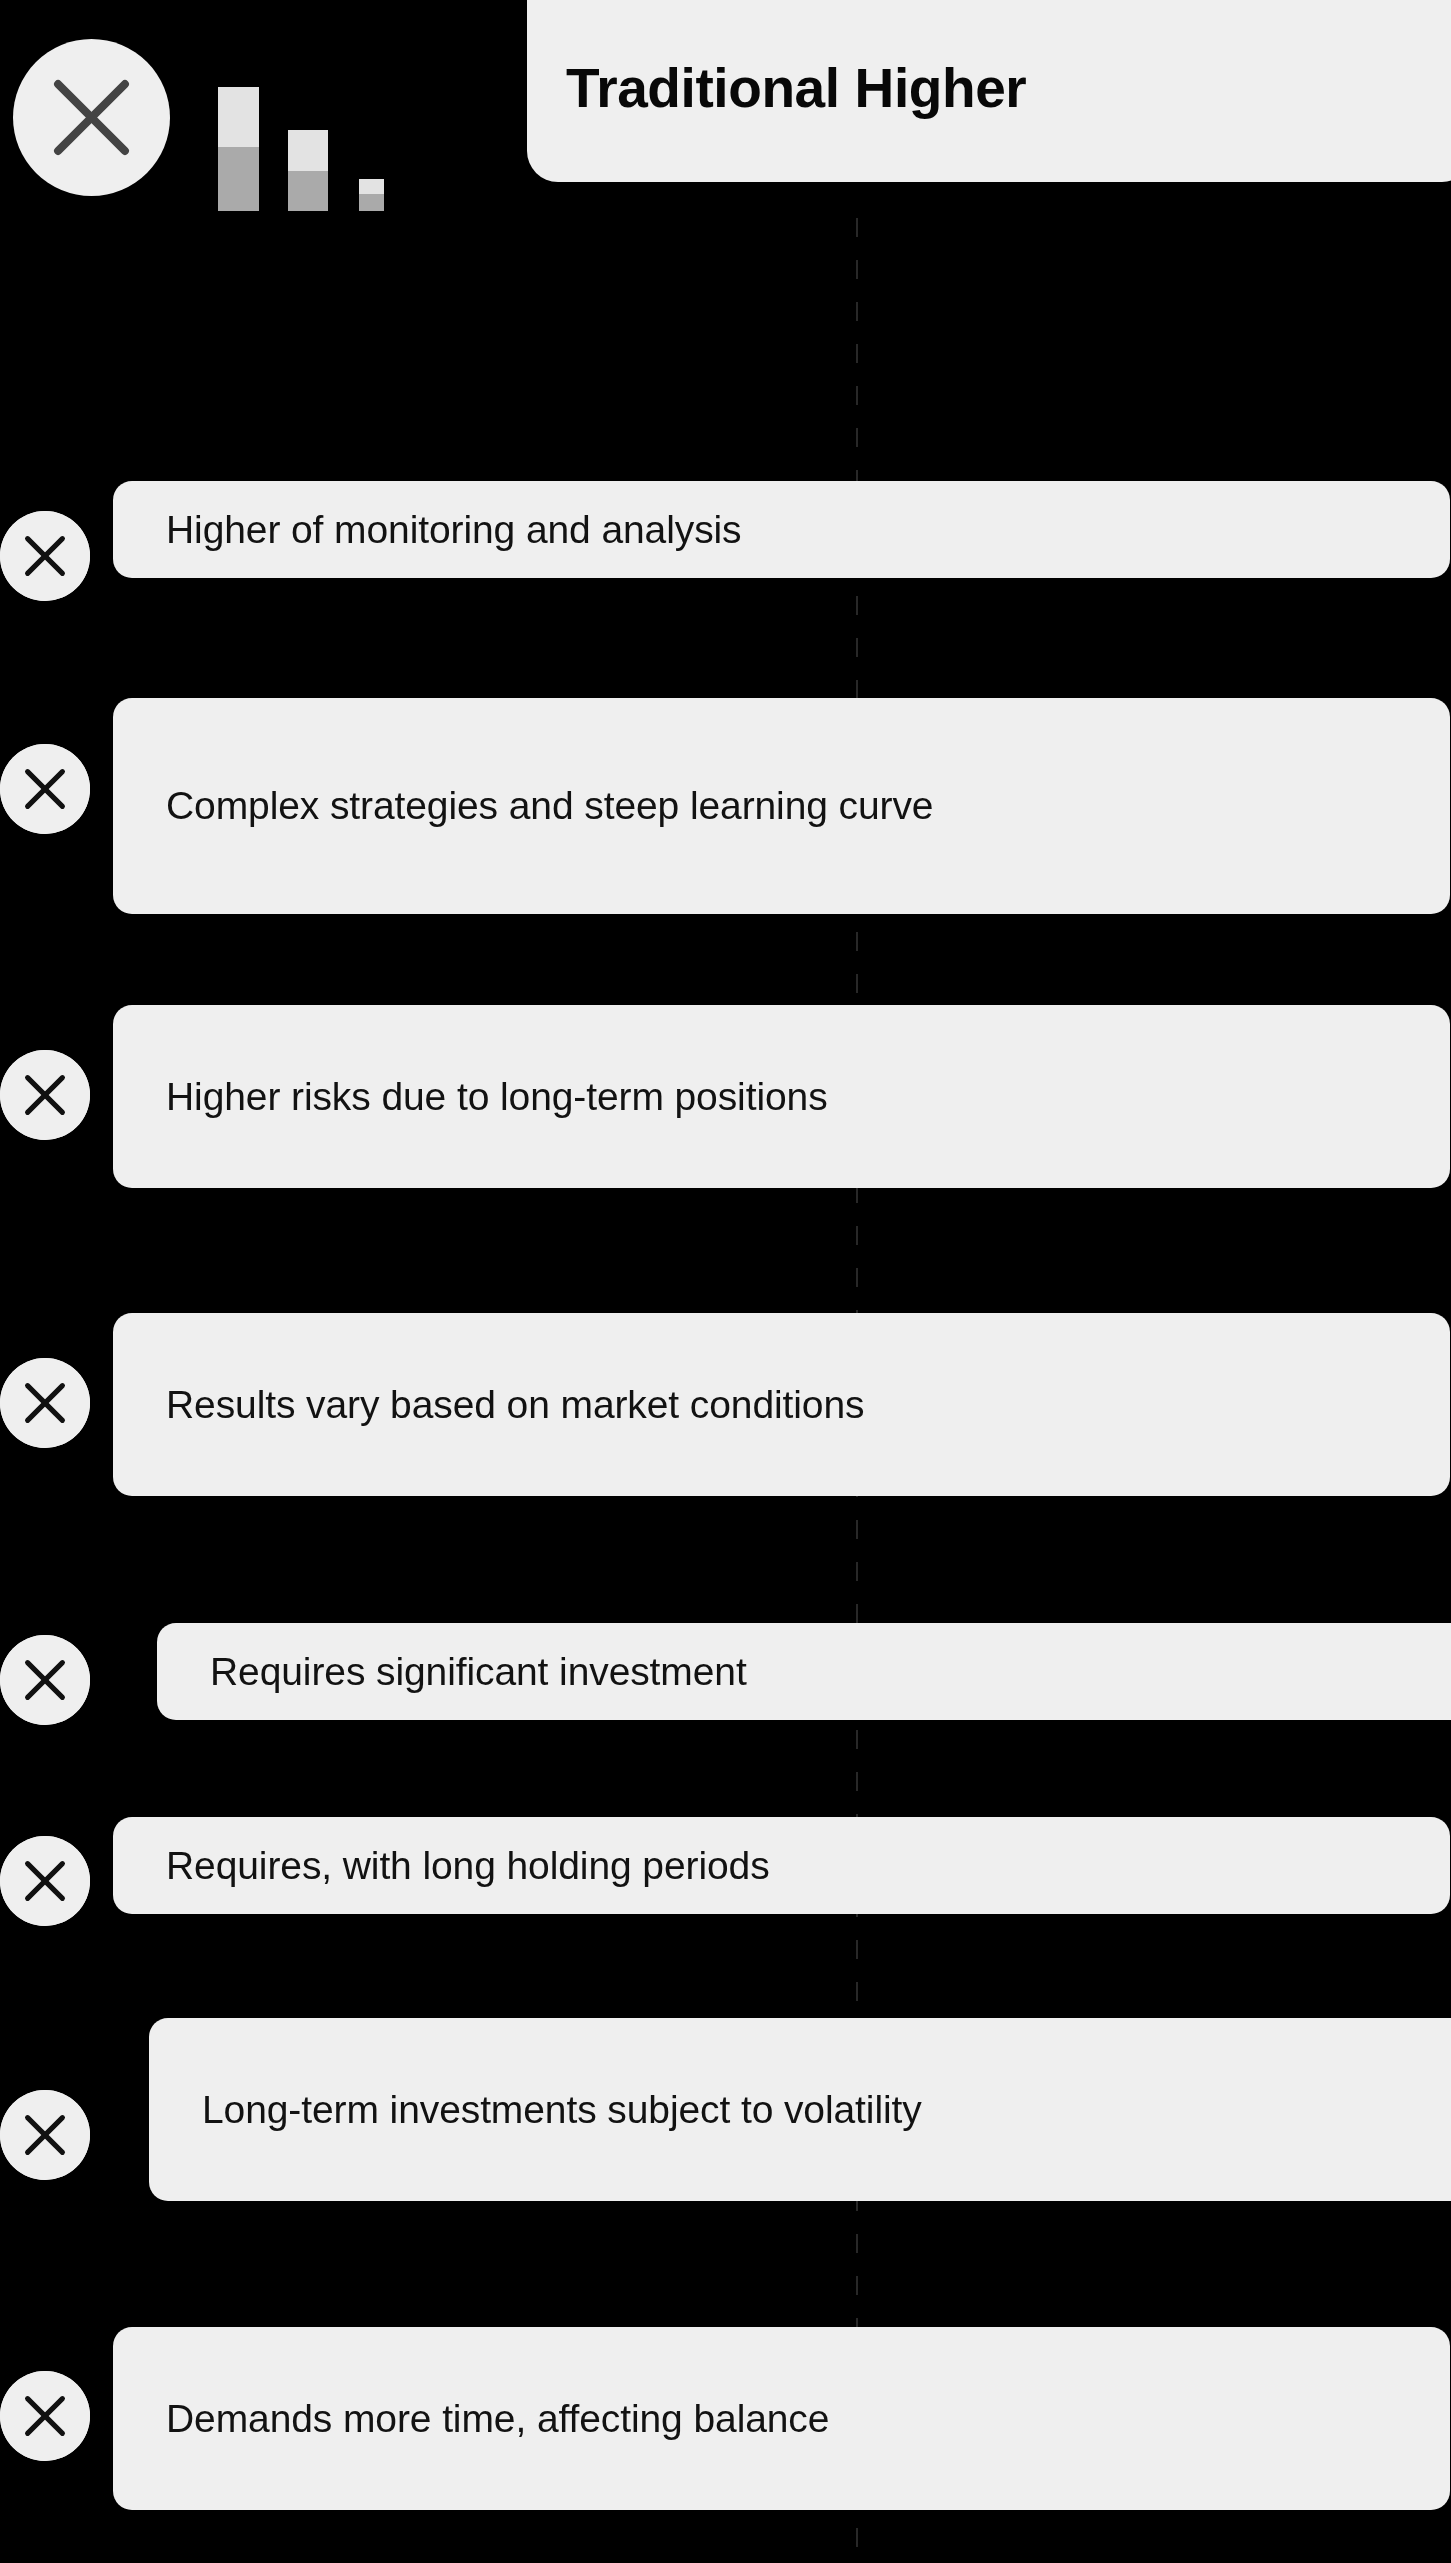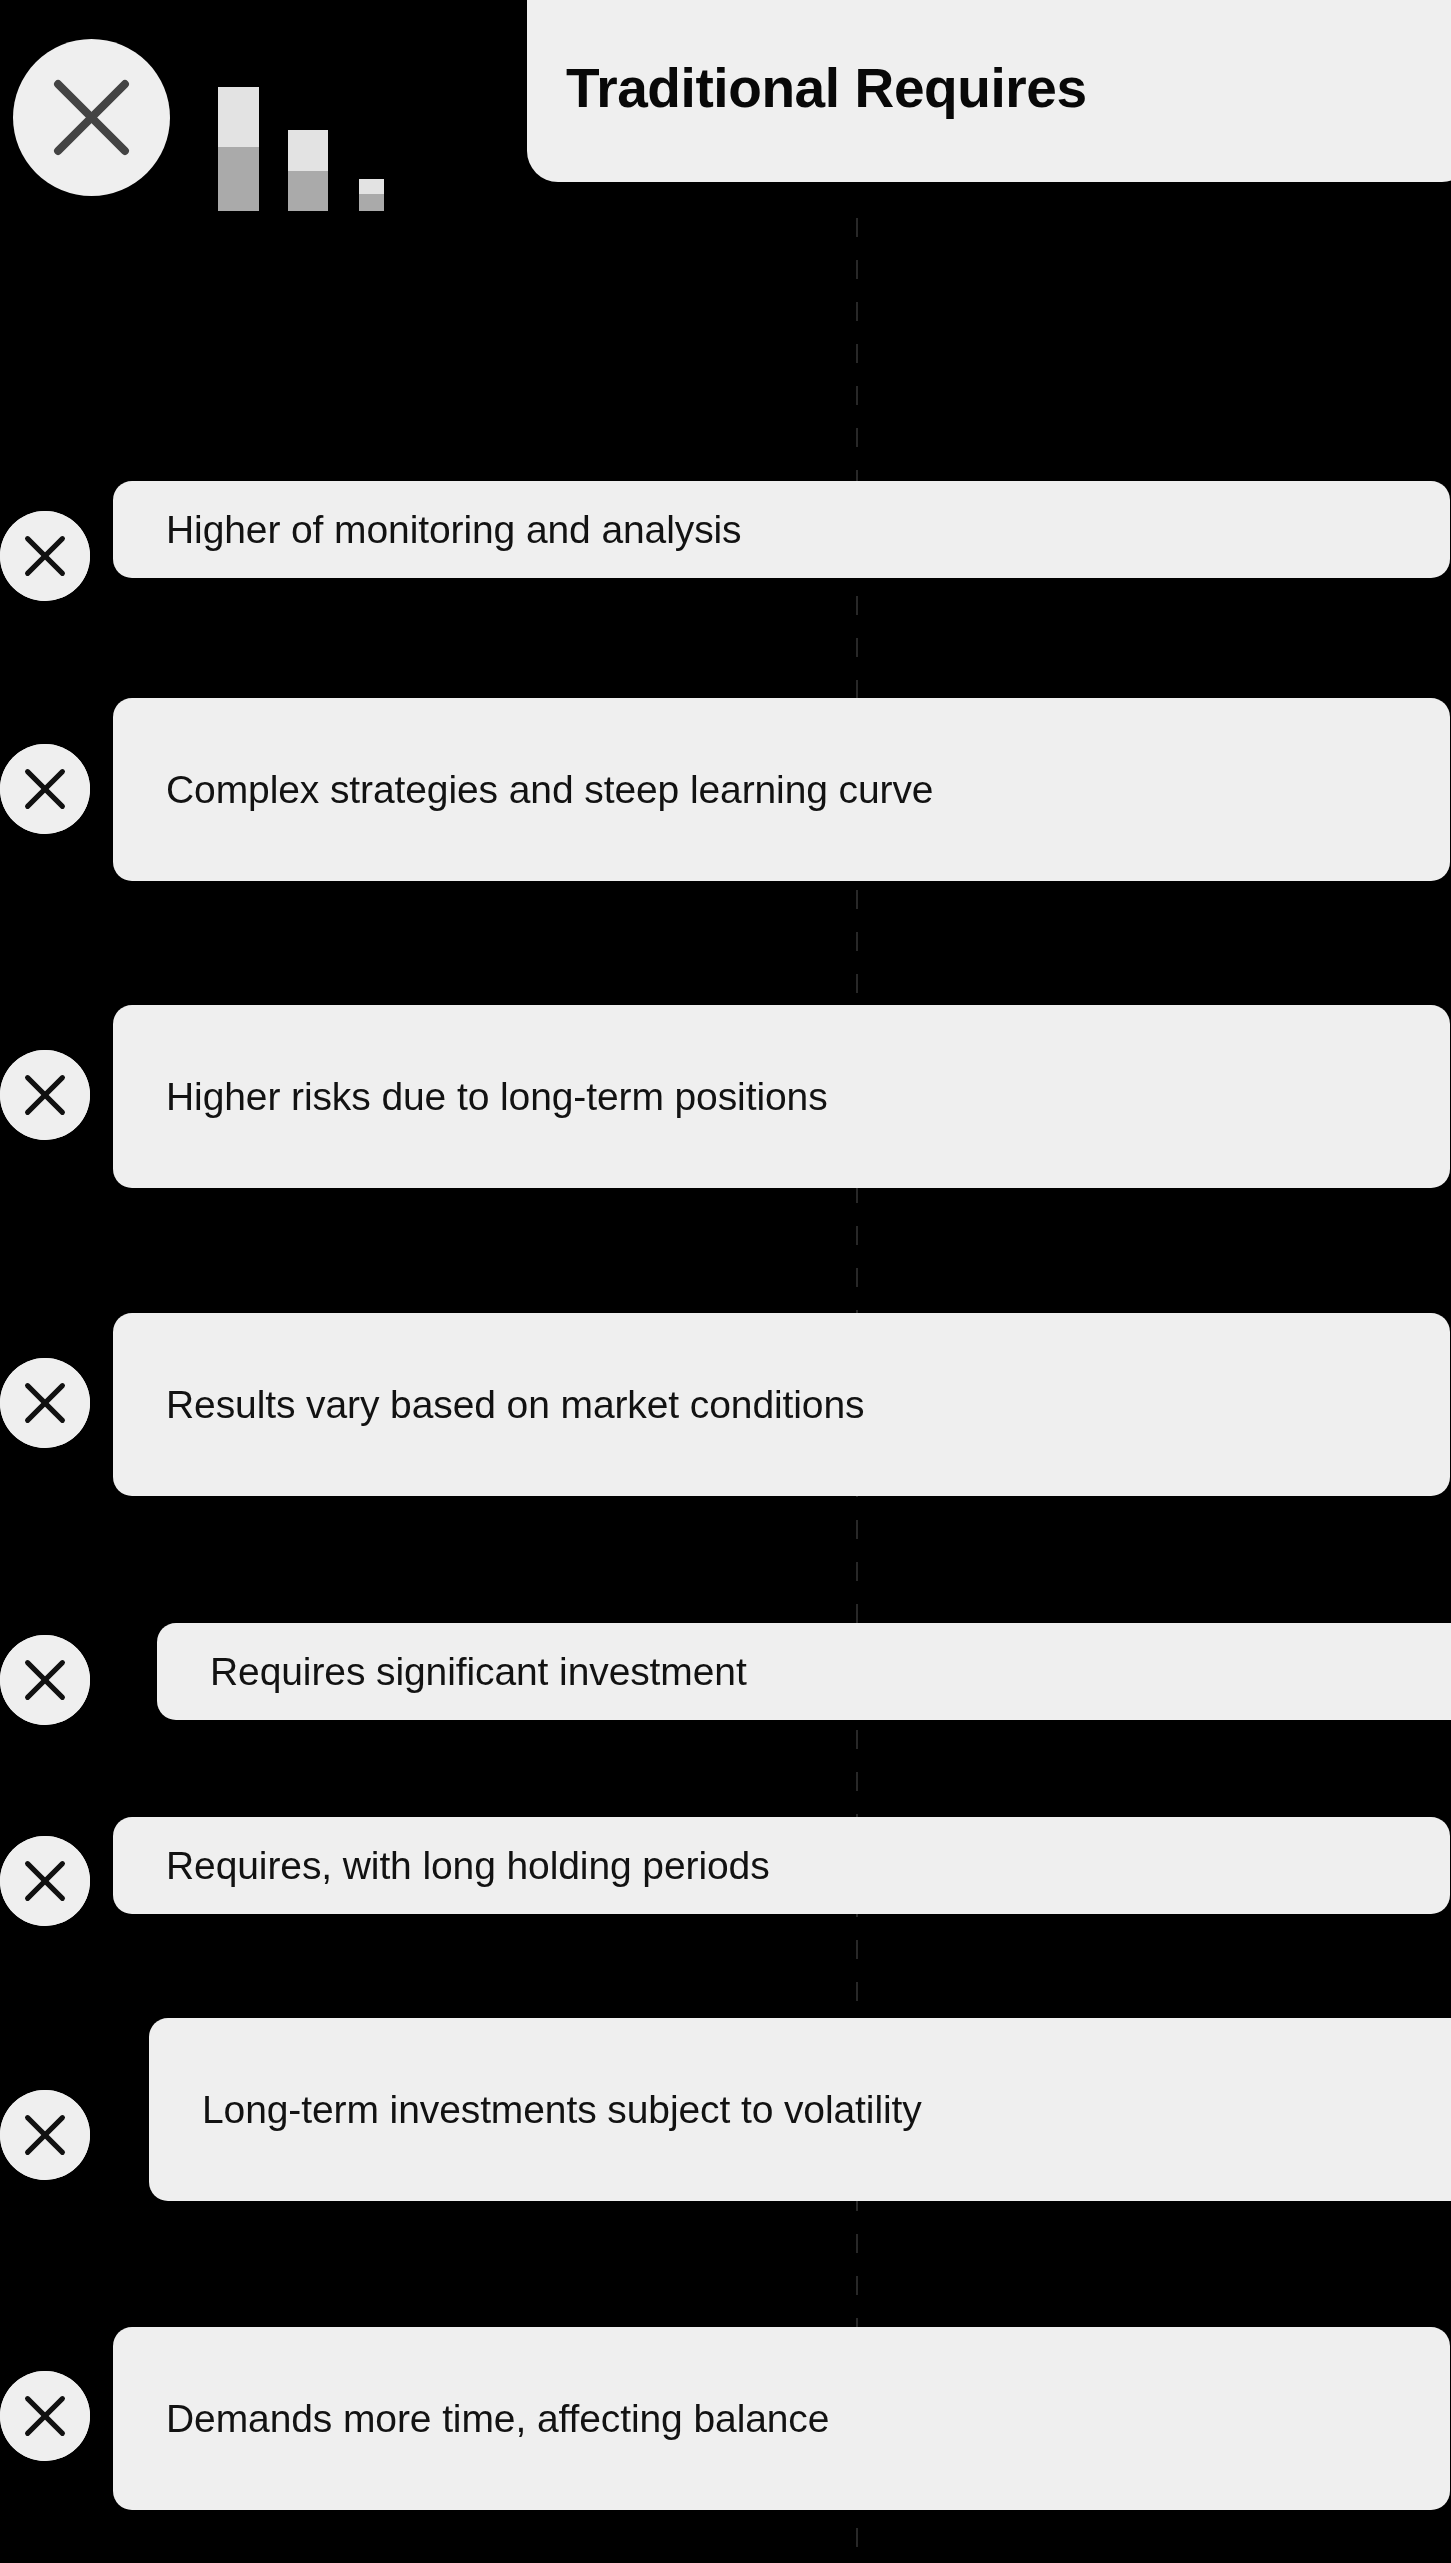--- a/index.html
+++ b/index.html
@@ -132,21 +132,21 @@
       <div class="seg-top" style="height:50%"></div>
       <div class="seg-bottom" style="height:50%"></div>
     </div>
     <div class="chart-bar" style="left:148px; width:25px; height:32px;">
       <div class="seg-top" style="height:48%"></div>
       <div class="seg-bottom" style="height:52%"></div>
     </div>
   </div>
 
   <div id="header-title-pill">
-    <span id="header-title-text">Traditional Requires</span>
+    <span id="header-title-text">Traditional Higher</span>
   </div>
 </div>
 
 <div id="dashed-track"></div>
 
 <div id="items-list">
 
   <div class="list-item" style="top:0">
     <div class="item-badge" style="top:511px">
       <svg viewBox="0 0 124 124" aria-hidden="true">
@@ -161,21 +161,21 @@
   </div>
 
   <div class="list-item" style="top:0">
     <div class="item-badge" style="top:744px">
       <svg viewBox="0 0 124 124" aria-hidden="true">
         <circle cx="62" cy="62" r="62" fill="#EFEFEF"></circle>
         <line x1="38" y1="38" x2="86" y2="86" stroke="#111" stroke-width="7" stroke-linecap="round"></line>
         <line x1="86" y1="38" x2="38" y2="86" stroke="#111" stroke-width="7" stroke-linecap="round"></line>
       </svg>
     </div>
-    <div class="item-card" style="top:698px; height:183px;">
+    <div class="item-card" style="top:698px; height:216px;">
       <span class="item-label" style="max-width:895px; display:block;">Complex strategies and steep learning curve</span>
     </div>
   </div>
 
   <div class="list-item" style="top:0">
     <div class="item-badge" style="top:1050px">
       <svg viewBox="0 0 124 124" aria-hidden="true">
         <circle cx="62" cy="62" r="62" fill="#EFEFEF"></circle>
         <line x1="38" y1="38" x2="86" y2="86" stroke="#111" stroke-width="7" stroke-linecap="round"></line>
         <line x1="86" y1="38" x2="38" y2="86" stroke="#111" stroke-width="7" stroke-linecap="round"></line>

